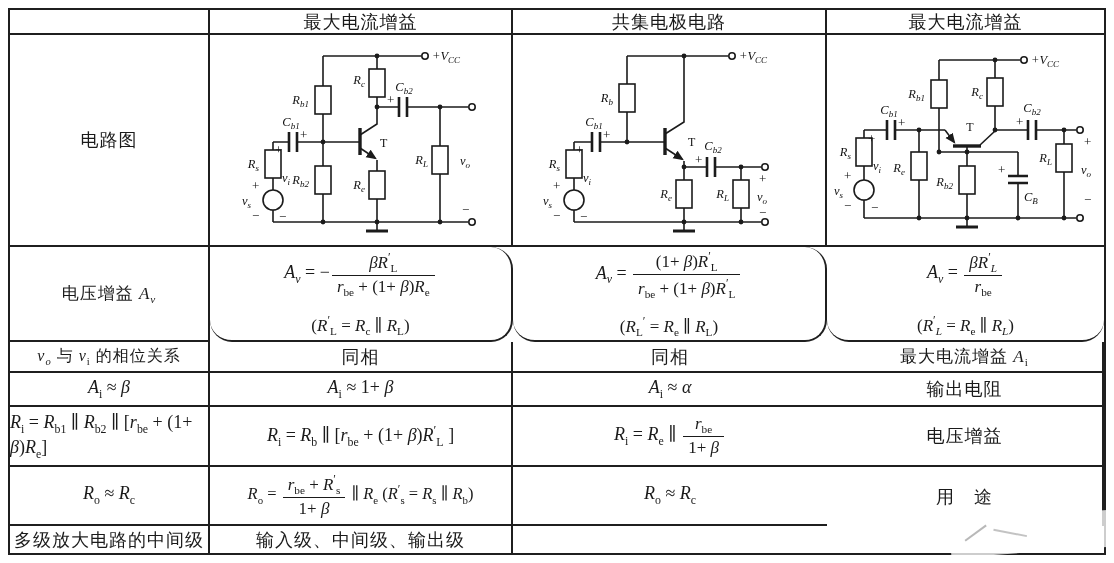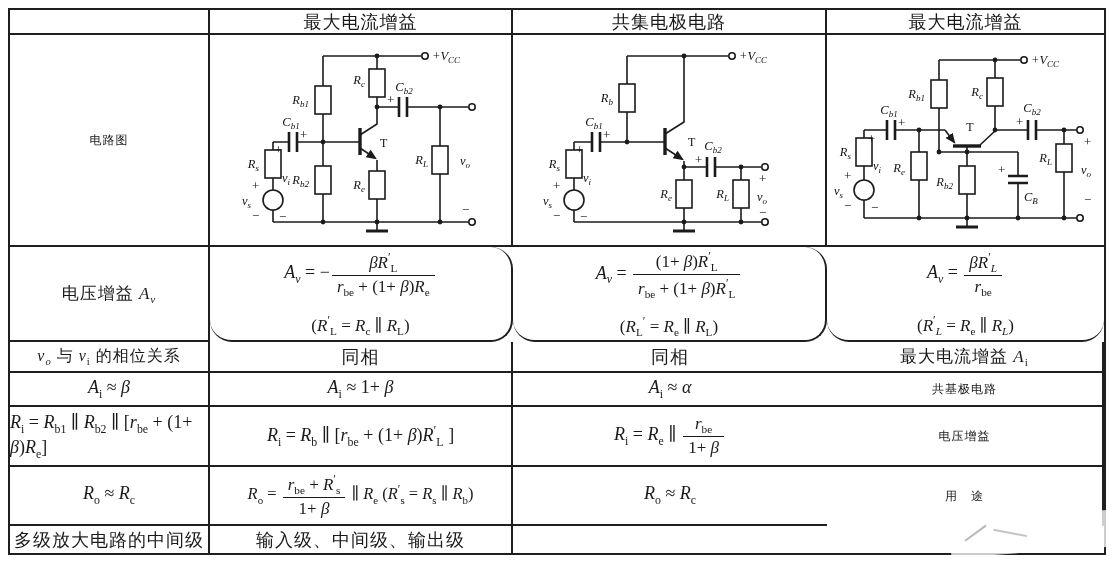--- a/index.html
+++ b/index.html
@@ -16,21 +16,21 @@
     border:2px solid #1f1f1f;background:#fff;
   }
   .c{
     border-right:2px solid #1f1f1f;border-bottom:2px solid #1f1f1f;
     display:flex;align-items:center;justify-content:center;
     flex-direction:column;box-sizing:border-box;overflow:hidden;
   }
   .lastcol{border-right:none;}
   .lastrow{border-bottom:none;}
   .hdr{font-size:18px;letter-spacing:1px;}
-  .lbl{font-size:12px;letter-spacing:1px;}
+  .lbl{font-size:18px;letter-spacing:1px;}
   .zh{font-size:18px;letter-spacing:1px;}
   .fx{font-size:18px;}
   .fx .rm{font-style:normal;}
   .fx .it{font-style:italic;}
   .fx sub{font-size:66%;font-style:normal;}
   .fx sub.it{font-style:italic;}
   .fx sup{font-size:70%;}
   .frac{display:inline-block;text-align:center;vertical-align:middle;margin:0 2px;font-size:17px;}
   .fnum{display:block;padding:0 5px 1px 5px;border-bottom:1.5px solid #1a1a1a;font-family:Liberation Serif, serif;}
   .fden{display:block;padding:1px 5px 0 5px;}
@@ -323,21 +323,21 @@
       <span><span class="it">A</span><sub class="rm">i</sub><span class="rm"> ≈ </span><span class="it">β</span></span>
     </div>
   <div class="c fx">
       <span><span class="it">A</span><sub class="rm">i</sub><span class="rm"> ≈ 1+ </span><span class="it">β</span></span>
     </div>
   <div class="c fx lastcol">
       <span><span class="it">A</span><sub class="rm">i</sub><span class="rm"> ≈ </span><span class="it">α</span></span>
     </div>
 
   <div class="c lbl">
-      <span>共基极电路</span>
+      <span>输出电阻</span>
     </div>
   <div class="c fx">
       <span><span class="it">R</span><sub class="rm">i</sub><span class="rm"> = </span><span class="it">R</span><sub class="rm">b1</sub><span class="rm"> ∥ </span><span class="it">R</span><sub class="rm">b2</sub><span class="rm"> ∥ [</span><span class="it">r</span><sub class="rm">be</sub><span class="rm"> + (1+ </span><span class="it">β</span><span class="rm">)</span><span class="it">R</span><sub class="rm">e</sub><span class="rm">]</span></span>
     </div>
   <div class="c fx">
       <span><span class="it">R</span><sub class="rm">i</sub><span class="rm"> = </span><span class="it">R</span><sub class="rm">b</sub><span class="rm"> ∥ [</span><span class="it">r</span><sub class="rm">be</sub><span class="rm"> + (1+ </span><span class="it">β</span><span class="rm">)</span><span class="it">R</span><sup class="rm">′</sup><sub class="rm">L</sub><span class="rm"> ]</span></span>
     </div>
   <div class="c fx lastcol">
       <span><span class="it">R</span><sub class="rm">i</sub><span class="rm"> = </span><span class="it">R</span><sub class="rm">e</sub><span class="rm"> ∥ </span><span class="frac"><span class="fnum"><span class="it">r</span><sub class="rm">be</sub></span><span class="fden"><span class="rm">1+ </span><span class="it">β</span></span></span></span>
     </div>

